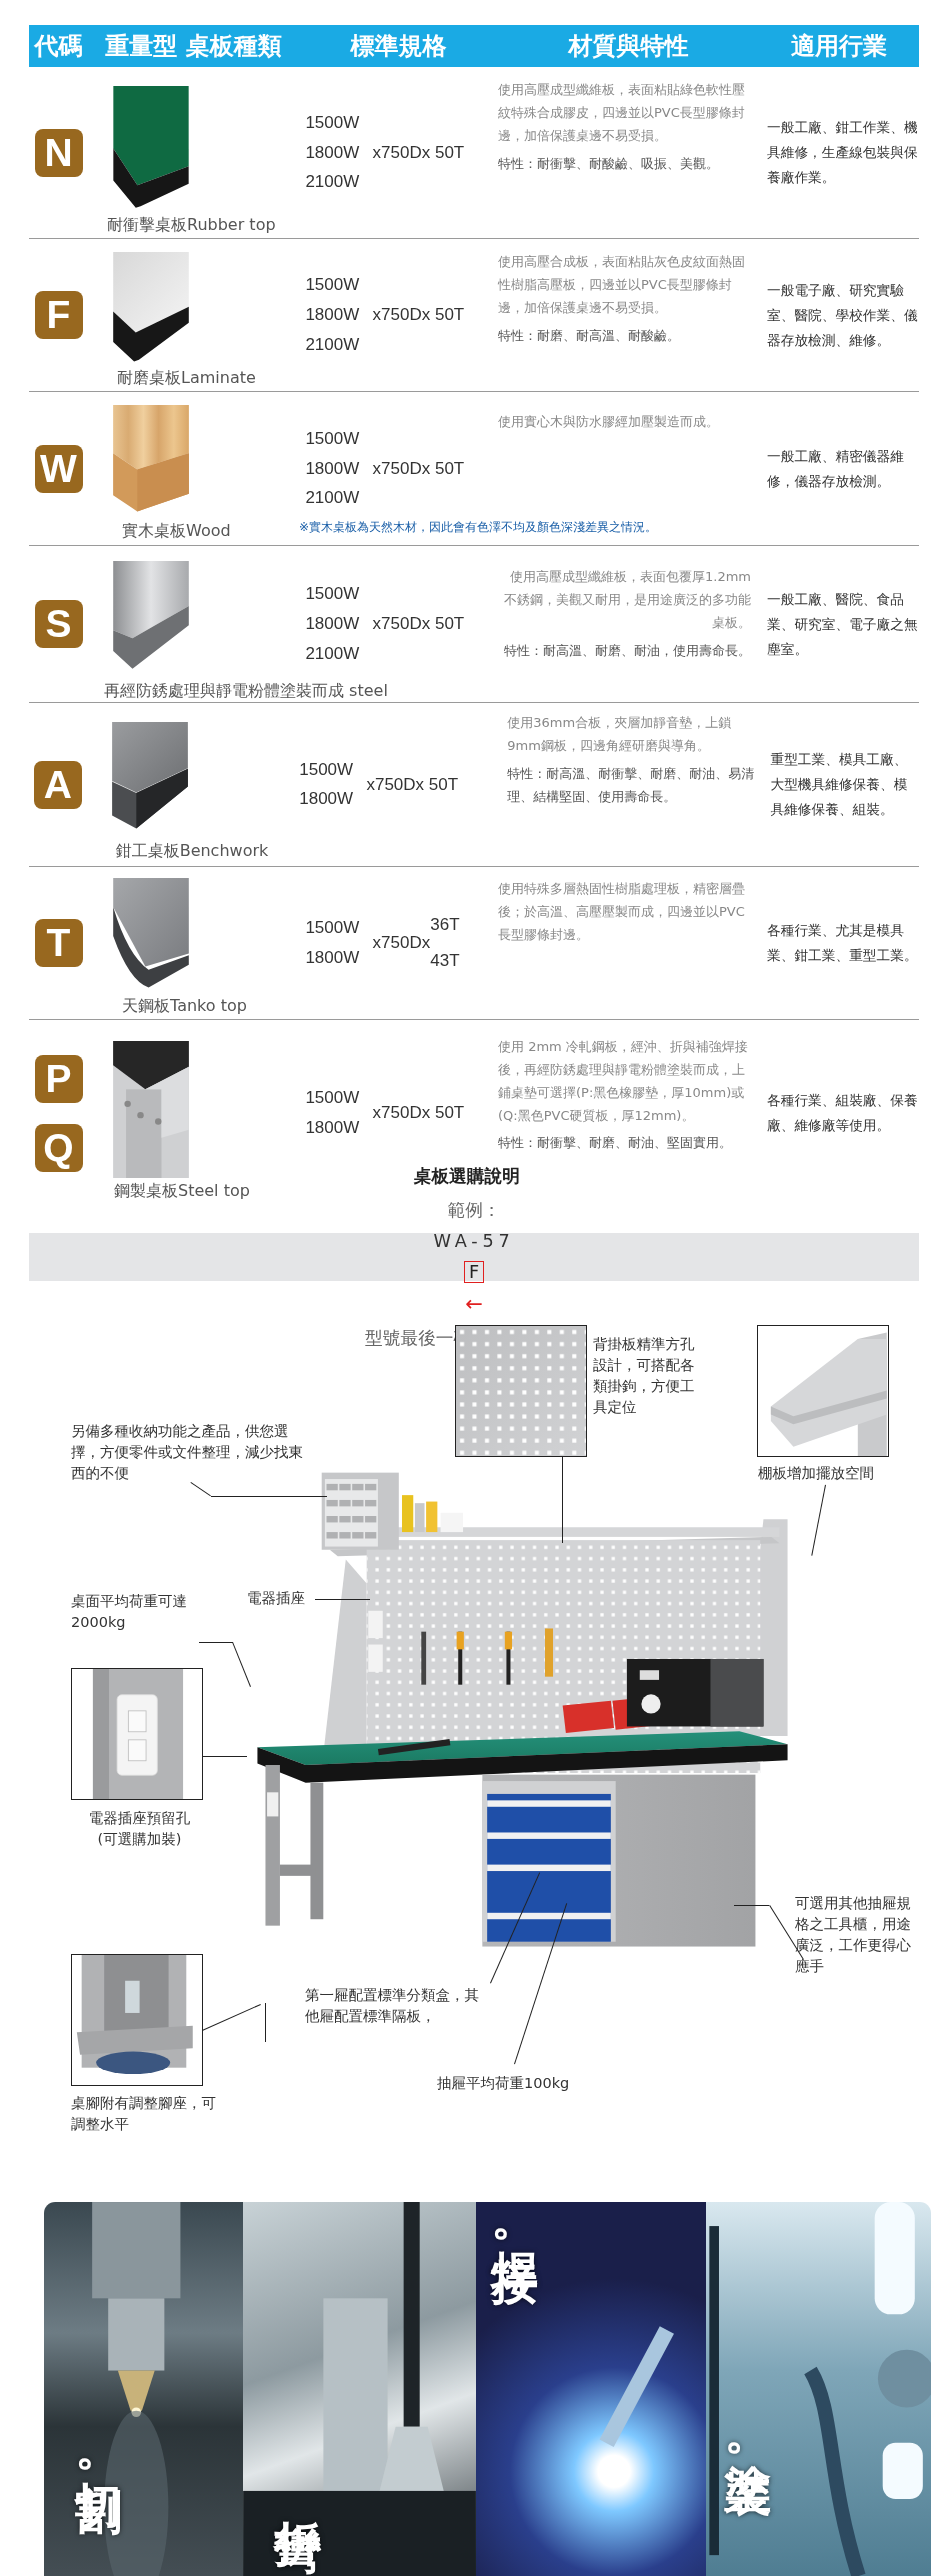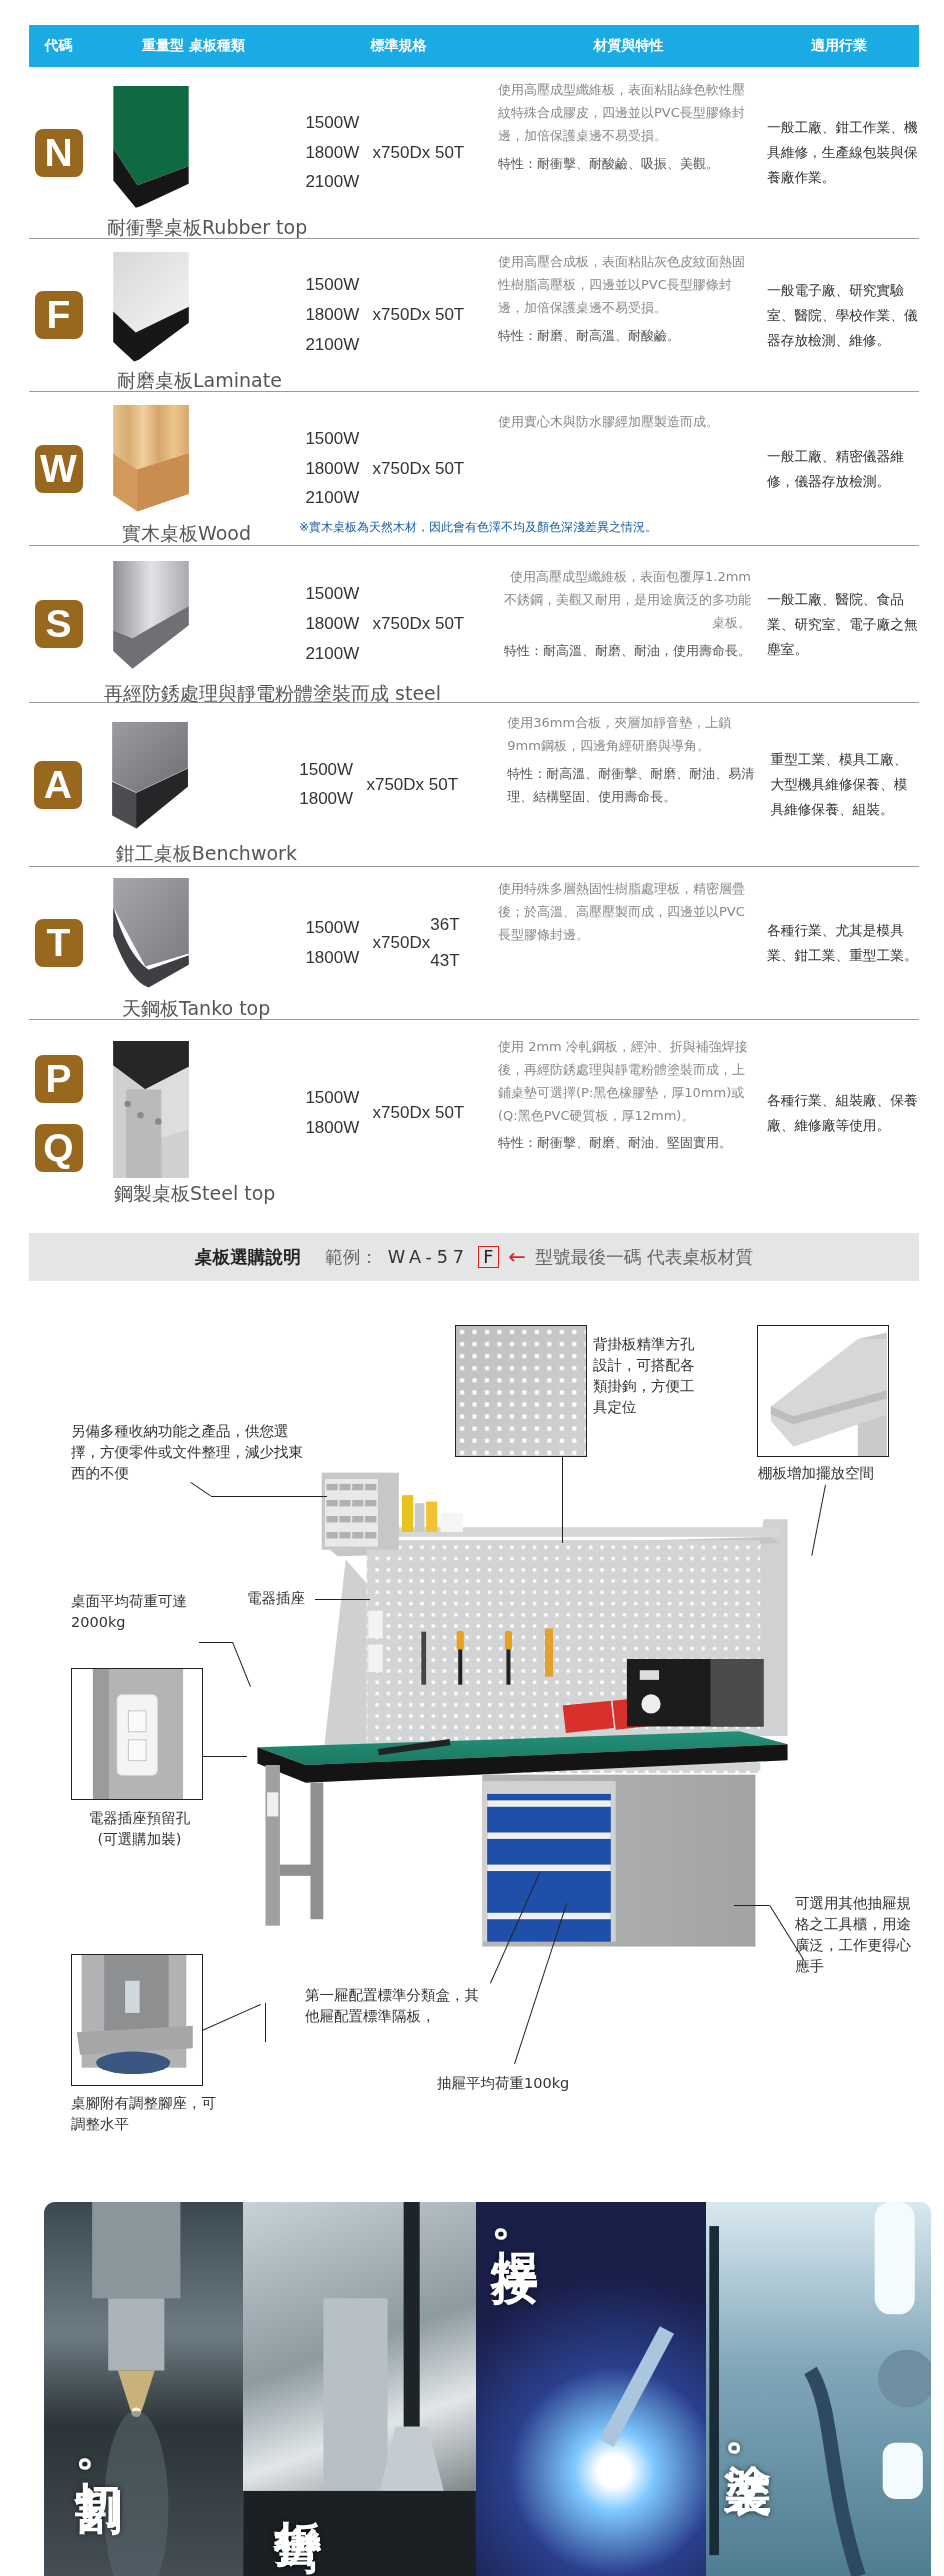--- a/index.html
+++ b/index.html
@@ -1,44 +1,44 @@
 <!DOCTYPE html>
 <html style="font-size:13px"><head>
 <meta charset="utf-8">
 <style>
   * { box-sizing: border-box; margin: 0; padding: 0; }
   body { width: 945px; height: 2576px; background: #ffffff; font-family: "DejaVu Sans", "Liberation Sans", sans-serif; color: #333; position: relative; overflow: hidden; }
 
   
   .table { position: absolute; left: 29px; top: 25px; width: 890px; }
-  .thead { height: 42px; background: #1aaae4; display: flex; align-items: center; color: #fff; font-size: 14px; font-weight: bold; }
+  .thead { height: 42px; background: #1aaae4; display: flex; align-items: center; color: #fff; font-size: 24px; font-weight: bold; }
   .thead div { text-align: center; }
   .c-code { width: 59px; }
   .c-type { width: 211px; }
   .c-spec { width: 199px; }
   .c-mat { width: 261px; }
   .c-ind { width: 160px; }
 
   .row { display: flex; border-bottom: 1.6px solid #9a9a9a; position: relative; }
   .row .code { width: 59px; display: flex; flex-direction: column; align-items: center; justify-content: center; gap: 24px; }
   .badge { width: 48px; height: 48px; border-radius: 8px; background: #98681f; color: #fff; font-size: 39px; font-weight: bold; display: flex; align-items: center; justify-content: center; font-family: "Liberation Sans", sans-serif; }
   .row .type { width: 211px; position: relative; }
   .swatch { position: absolute; left: 95px; width: 149px; }
-  .type-label { position: absolute; font-size: 19px; color: #555; white-space: nowrap; }
+  .type-label { position: absolute; font-size: 16px; color: #555; white-space: nowrap; }
   .row .spec { width: 199px; display: flex; align-items: center; font-size: 17px; color: #333; font-family: "Liberation Sans", sans-serif; }
   .spec .sizes { display: flex; flex-direction: column; gap: 9.6px; width: 72px; padding-left: 6.4px; }
   .spec .dims { padding-left: 1.6px; }
   .spec .thick { display: flex; flex-direction: column; gap: 16px; font-size: 17px; }
   .row .mat { width: 261px; font-size: 13px; line-height: 23px; color: #888; padding-top: 11.2px; padding-right: 8px; }
   .mat .feat { color: #555; margin-top: 4.8px; }
   .row .ind { width: 160px; font-size: 13.7px; line-height: 25px; color: #333; display: flex; align-items: center; padding-left: 8px; }
   .note-wood { position: absolute; left: 270px; top: 127px; font-size: 12px; color: #1a5fa8; white-space: nowrap; }
 
   
-  .select-bar { position: absolute; left: 29px; top: 1233px; width: 890px; height: 48px; background: #e4e5e7; display: flex; align-items: center; justify-content: center; font-size: 17.7px; color: #666; gap: 9.6px; }
+  .select-bar { position: absolute; left: 29px; top: 1233px; width: 890px; height: 48px; background: #e4e5e7; display: flex; align-items: center; justify-content: center; font-size: 17.7px; color: #666; gap: 9.6px; flex-direction: column; }
   .select-bar .title { color: #222; font-weight: bold; margin-right: 14.5px; }
   .select-bar .model { letter-spacing: 4.8px; color: #333; }
   .select-bar .code-box { border: 1.6px solid #e02020; color: #222; padding: 0 4px; letter-spacing: 0; }
   .select-bar .arrow { color: #e02020; font-size: 21px; }
 
   
   .diagram { position: absolute; left: 0; top: 1302px; width: 945px; height: 836px; }
   .callout { position: absolute; font-size: 14.5px; line-height: 21px; color: #333; }
   .inset { position: absolute; border: 1.6px solid #222; background: #fff; overflow: hidden; }
   .line { position: absolute; background: #222; transform-origin: 0 0; height: 1.2px; }

